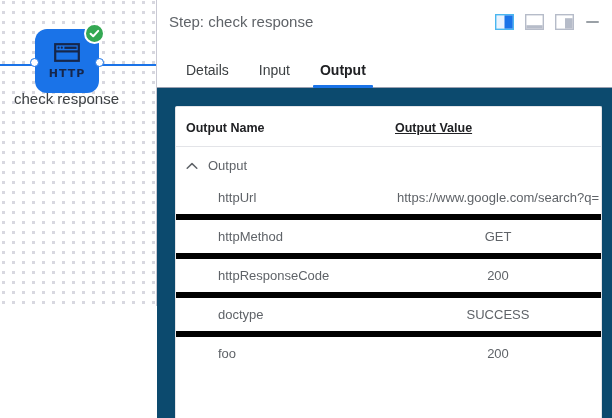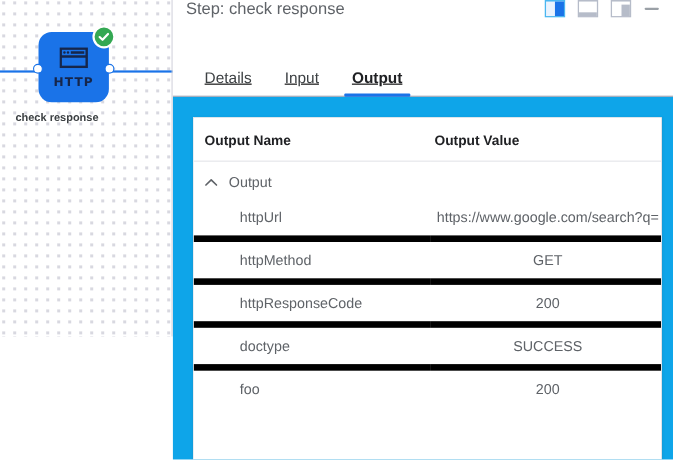--- a/index.html
+++ b/index.html
@@ -119,44 +119,43 @@
     border: 2px solid #ffffff;
     display: flex;
     align-items: center;
     justify-content: center;
     z-index: 5;
   }
 
   .node-label {
     position: absolute;
     left: 14px;
-    top: 102px;
-    font-size: 10px;
+    top: 90px;
+    font-size: 15px;
     color: #3c4043;
     white-space: nowrap;
     z-index: 3;
-    font-weight: bold;
   }
 
   
   .panel {
     position: relative;
     flex: 1 1 auto;
     height: 418px;
     background: #ffffff;
     display: flex;
     flex-direction: column;
     overflow: hidden;
   }
 
   .panel-header {
     height: 43px;
     flex: 0 0 43px;
     display: flex;
-    align-items: flex-start;
+    align-items: center;
     padding: 0 12px 0 12px;
   }
 
   .panel-title {
     font-size: 15px;
     color: #5f6368;
     white-space: nowrap;
   }
 
   .panel-header-actions {
@@ -188,21 +187,20 @@
   }
 
   .tabbar {
     height: 45px;
     flex: 0 0 45px;
     display: flex;
     align-items: flex-end;
     padding-left: 14px;
     border-bottom: 1px solid #9aa0b0;
     position: relative;
-    text-decoration: underline;
   }
 
   .tab {
     position: relative;
     padding: 0 15px 10px 15px;
     font-size: 14px;
     color: #3c4043;
     cursor: pointer;
     line-height: 1;
     background: none;
@@ -218,21 +216,21 @@
     position: absolute;
     left: 8px; right: 8px;
     bottom: -1px;
     height: 3px;
     background: #1a73e8;
     border-radius: 1px;
   }
 
   .panel-body {
     flex: 1 1 auto;
-    background: #0ea5e9;
+    background: #0c4a6e;
     padding: 18px 10px 0 18px;
     overflow: hidden;
   }
 
   .card {
     background: #ffffff;
     border: 1px solid #e3e4e8;
     border-bottom: none;
     border-radius: 2px 2px 0 0;
     box-shadow: 0 1px 2px rgba(60,64,67,0.10);
@@ -249,21 +247,21 @@
   .tbl th {
     text-align: left;
     font-size: 12.5px;
     font-weight: 700;
     color: #202124;
     padding: 14px 0 11px 0;
     border-bottom: 1px solid #e3e4e8;
     white-space: nowrap;
   }
   .th-name  { width: 215px; padding-left: 10px !important; }
-  .th-value { padding-left: 4px !important; }
+  .th-value { padding-left: 4px !important; text-decoration: underline; }
 
   .tbl td {
     font-size: 13px;
     color: #5f6368;
     padding: 9px 0;
     border-bottom: 6px solid #000000;
     white-space: nowrap;
     overflow: visible;
   }
 

